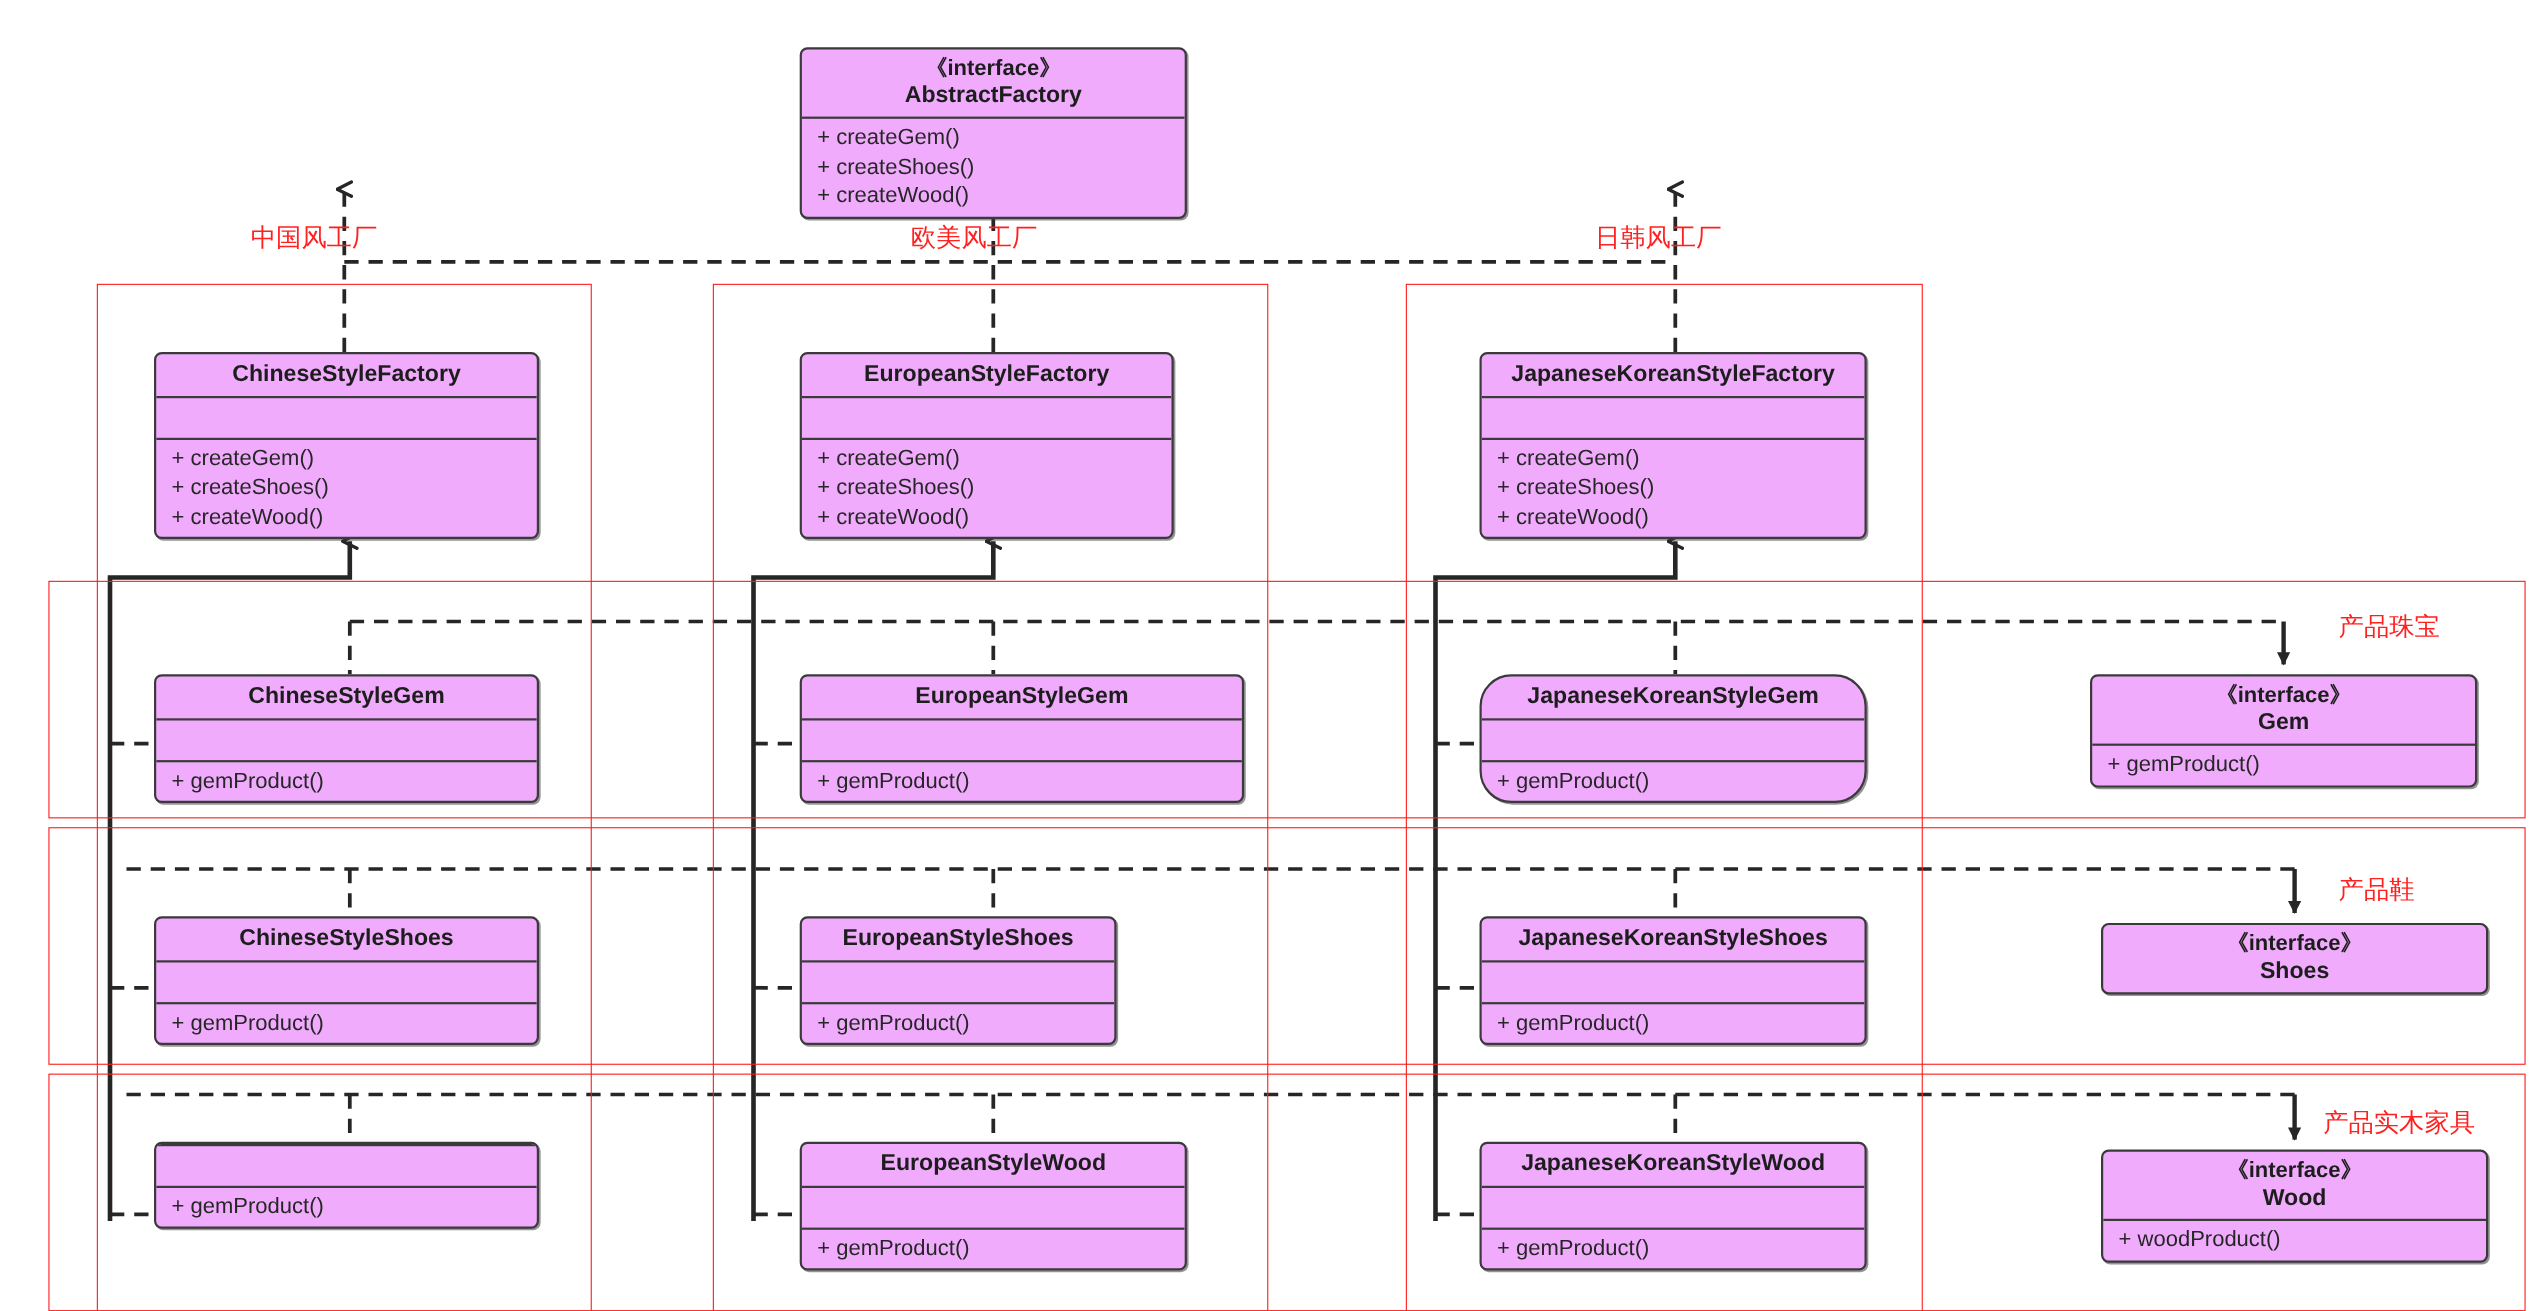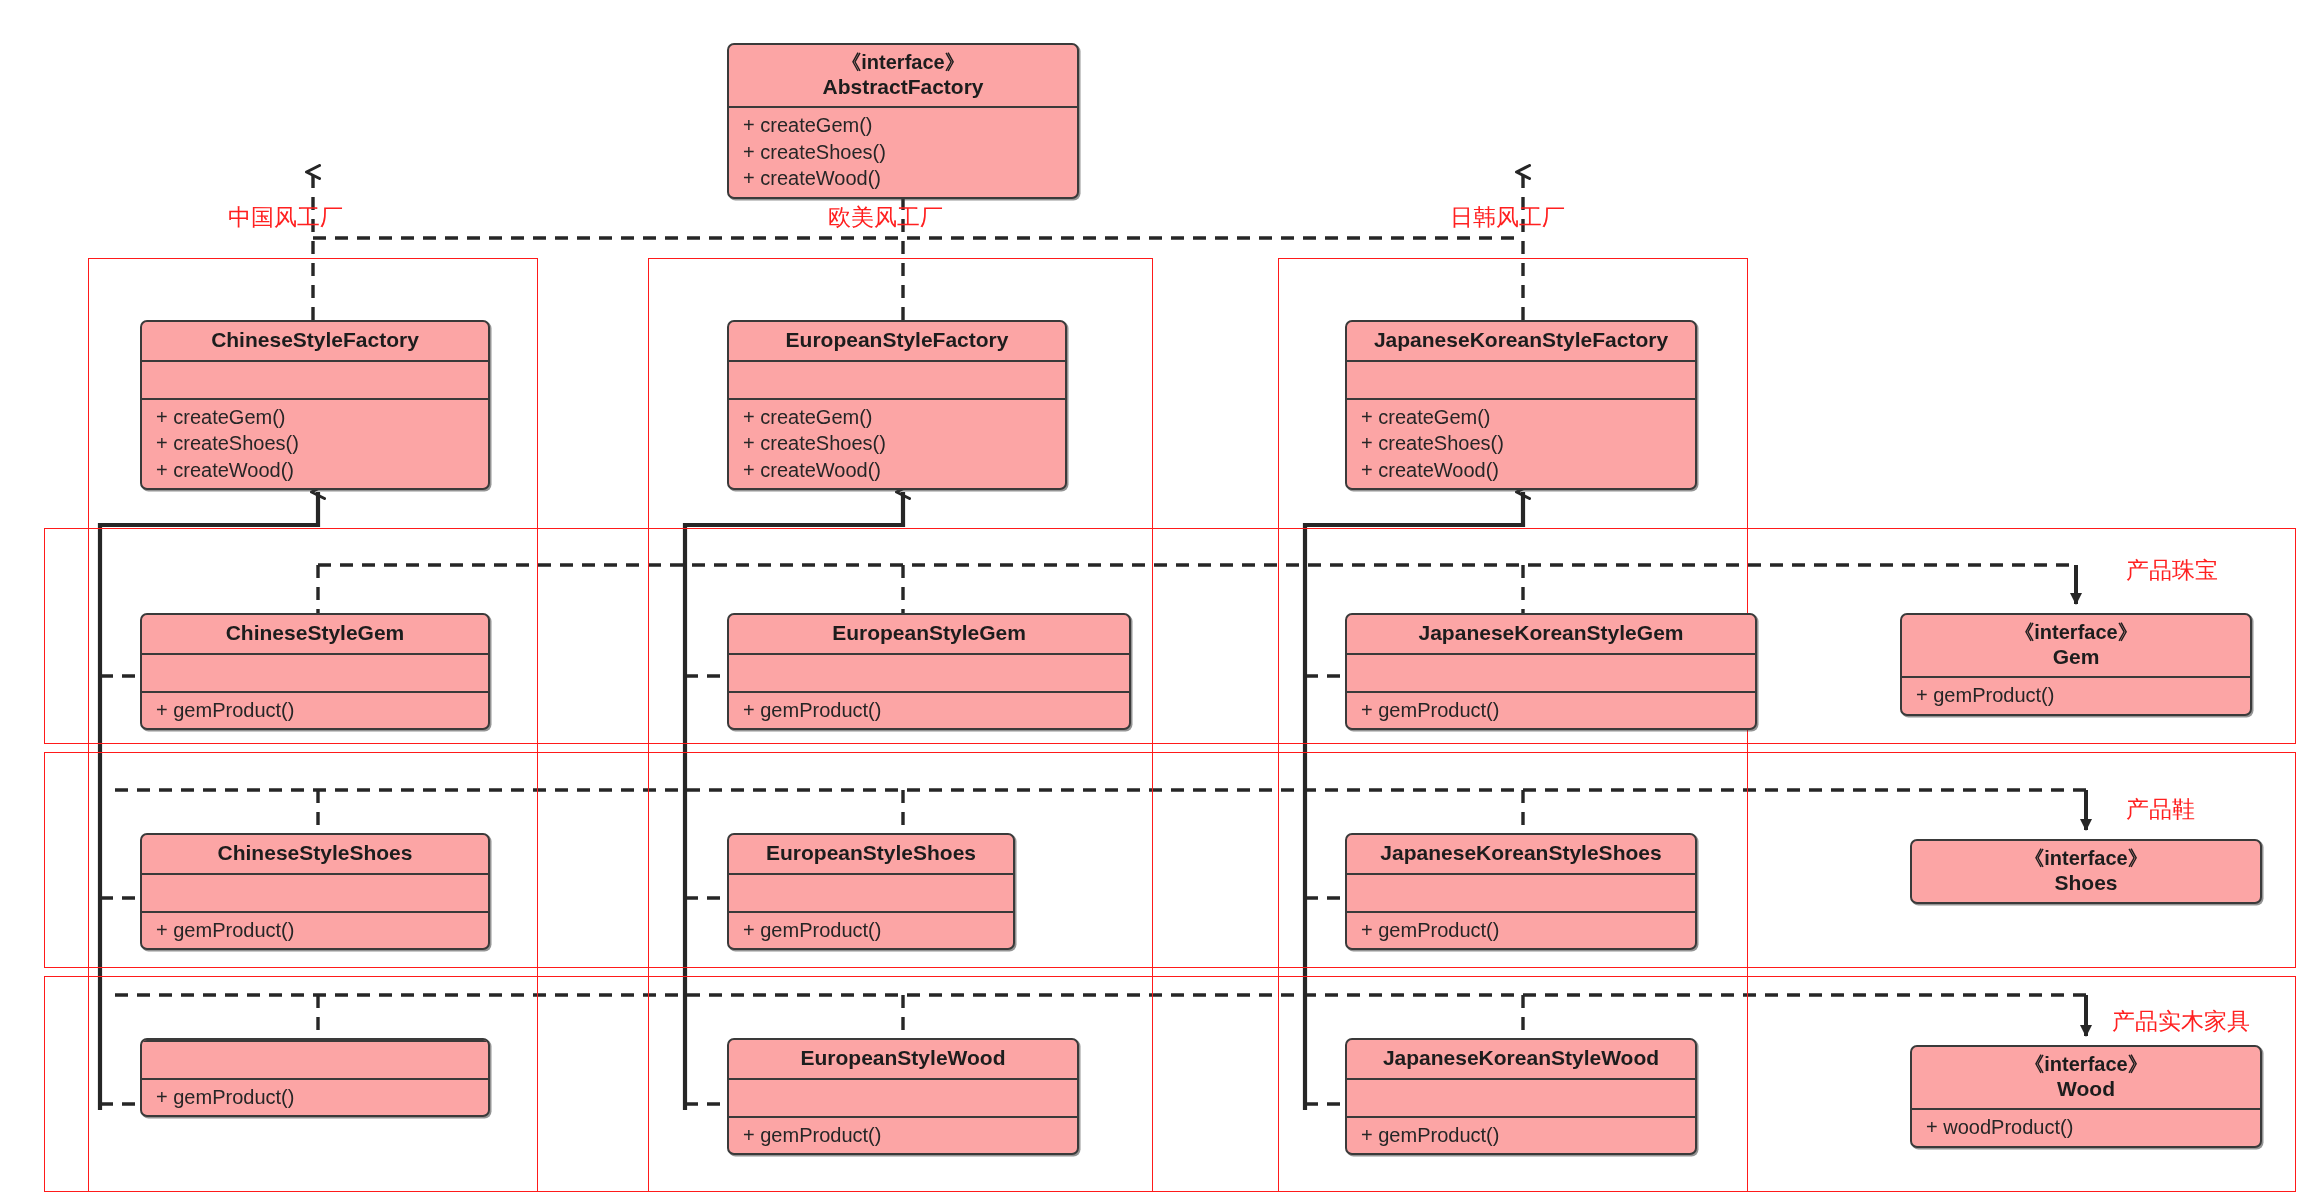--- a/index.html
+++ b/index.html
@@ -39,21 +39,21 @@
     font-size: 23px;
     line-height: 1;
     white-space: nowrap;
     font-family: "DejaVu Sans", "Liberation Sans", sans-serif;
   }
 
   
   .uml {
     position: absolute;
     box-sizing: border-box;
-    background: #fca5a5;
+    background: #f0abfc;
     border: 2.2px solid #3a3a3a;
     border-radius: 7px;
     box-shadow: 1.5px 1.5px 0 rgba(60,60,60,0.55);
     overflow: hidden;
   }
   .uml .band {
     box-sizing: border-box;
     width: 100%;
   }
   .uml .title {
@@ -220,21 +220,21 @@
       <div class="op">+ gemProduct()</div>
     </div>
   </div>
   <div class="uml" style="left:727px; top:613px; width:404px;">
     <div class="band title">EuropeanStyleGem</div>
     <div class="band attrs sep"></div>
     <div class="band ops sep">
       <div class="op">+ gemProduct()</div>
     </div>
   </div>
-  <div class="uml" style="left:1345px; top:613px; width:412px;">
+  <div class="uml" style="left:1345px; top:613px; width:352px;border-radius:29px;">
     <div class="band title">JapaneseKoreanStyleGem</div>
     <div class="band attrs sep"></div>
     <div class="band ops sep">
       <div class="op">+ gemProduct()</div>
     </div>
   </div>
 
   <div class="uml" style="left:1900px; top:613px; width:352px;">
     <div class="band title">
       <span class="stereo">《interface》</span>

